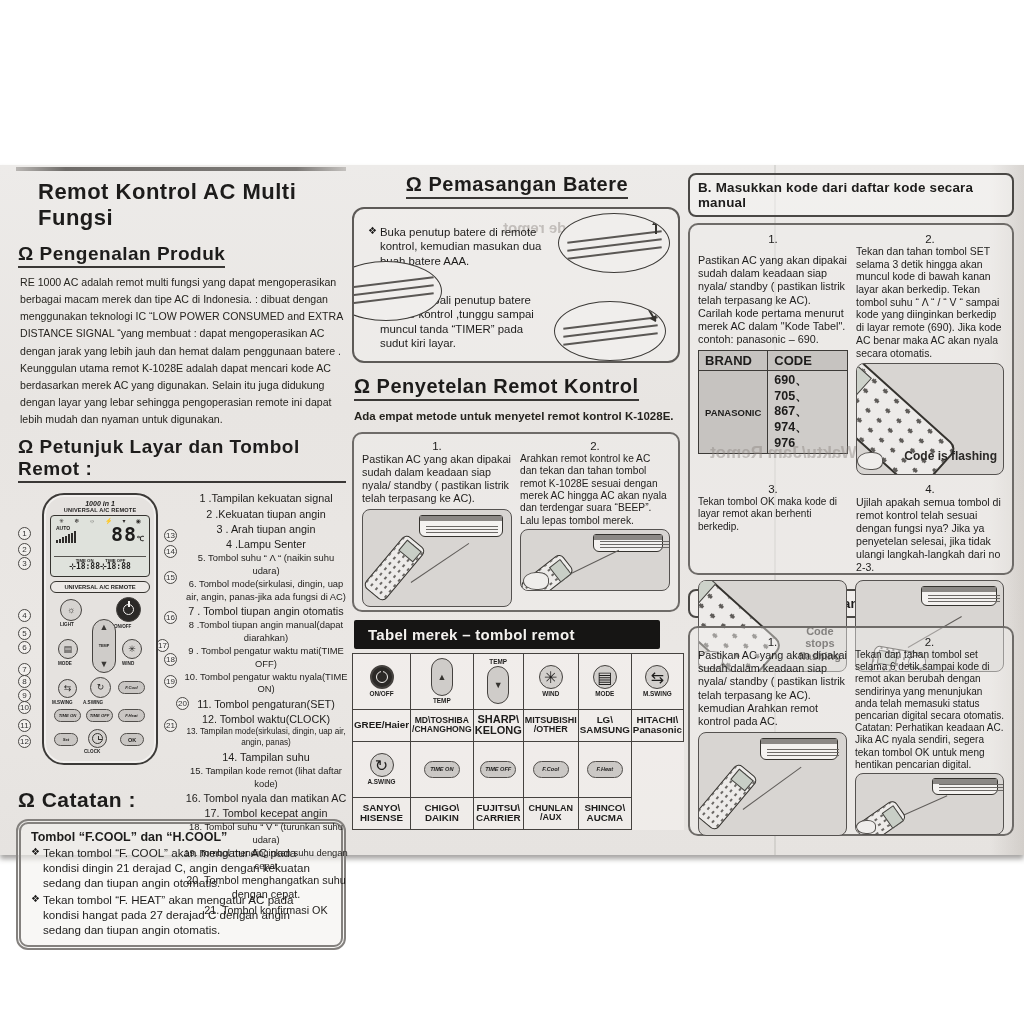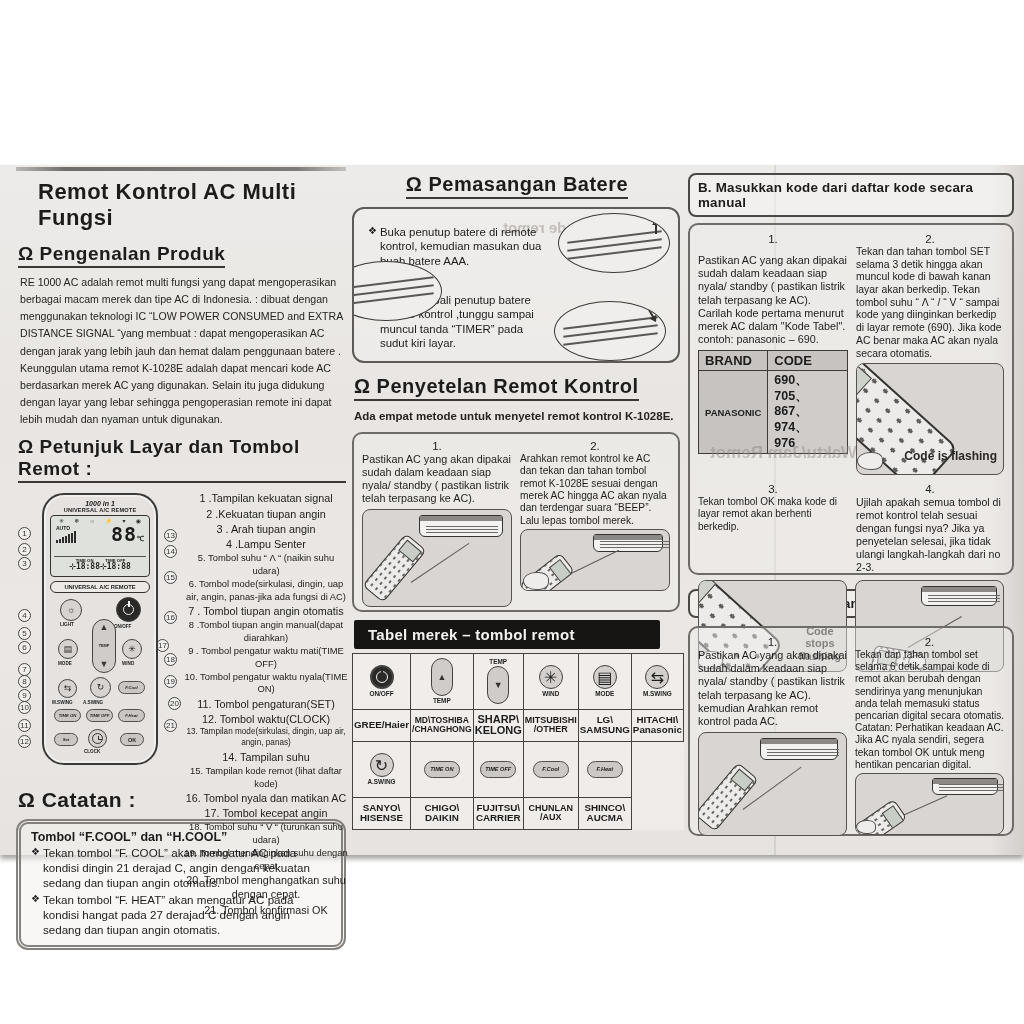--- a/index.html
+++ b/index.html
@@ -170,21 +170,21 @@
       <span class="co" style="left:2px;top:228px">11</span>
       <span class="co" style="left:2px;top:244px">12</span>
 
       <span class="co" style="left:148px;top:38px">13</span>
       <span class="co" style="left:148px;top:54px">14</span>
       <span class="co" style="left:148px;top:80px">15</span>
       <span class="co" style="left:148px;top:120px">16</span>
       <span class="co" style="left:140px;top:148px">17</span>
       <span class="co" style="left:148px;top:162px">18</span>
       <span class="co" style="left:148px;top:184px">19</span>
-      <span class="co" style="left:152px;top:206px">20</span>
+      <span class="co" style="left:160px;top:206px">20</span>
       <span class="co" style="left:148px;top:228px">21</span>
 
       <div id="remote">
         <div class="r-brand">1000 in 1</div>
         <div class="r-brand2">UNIVERSAL A/C REMOTE</div>
         <div id="lcd">
           <div class="lcd-icons">
                 <span>✳</span>
                 <span>❄</span>
                 <span>☼</span>

